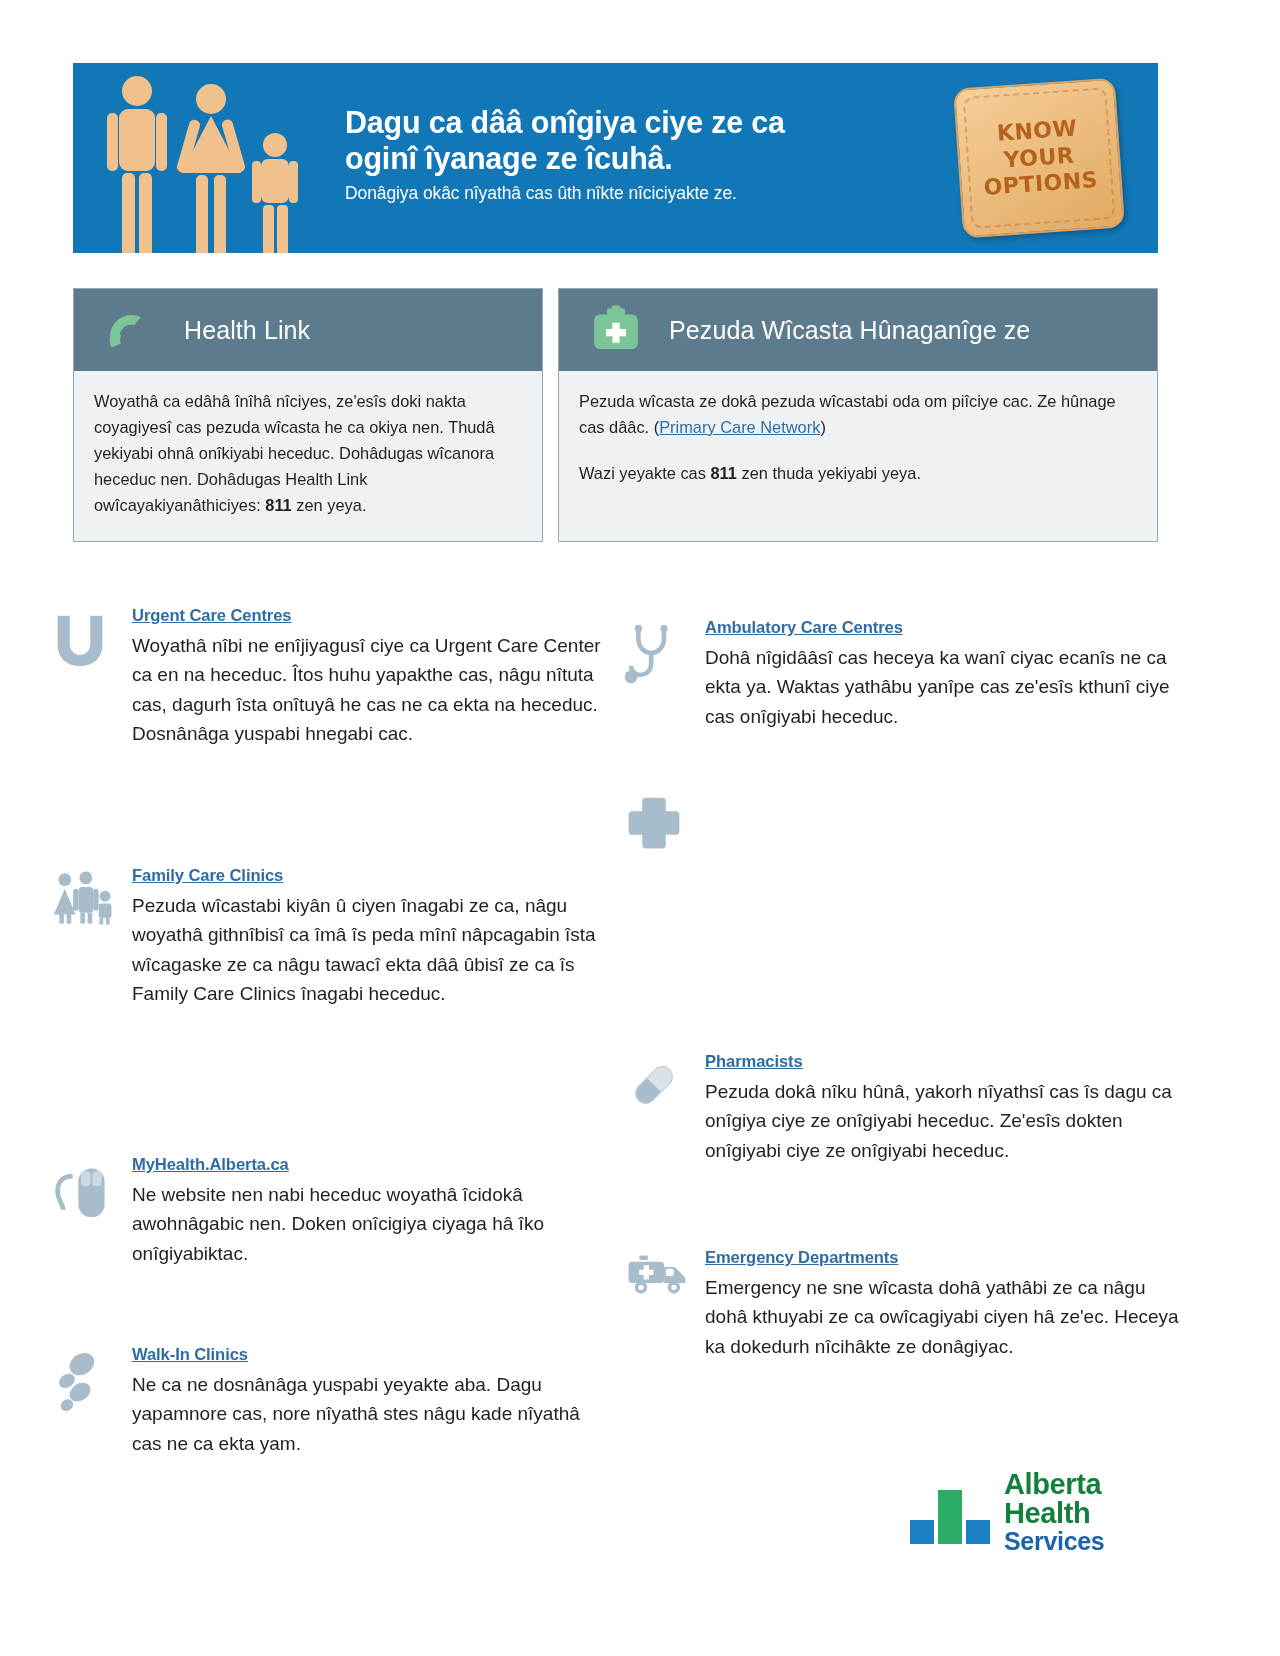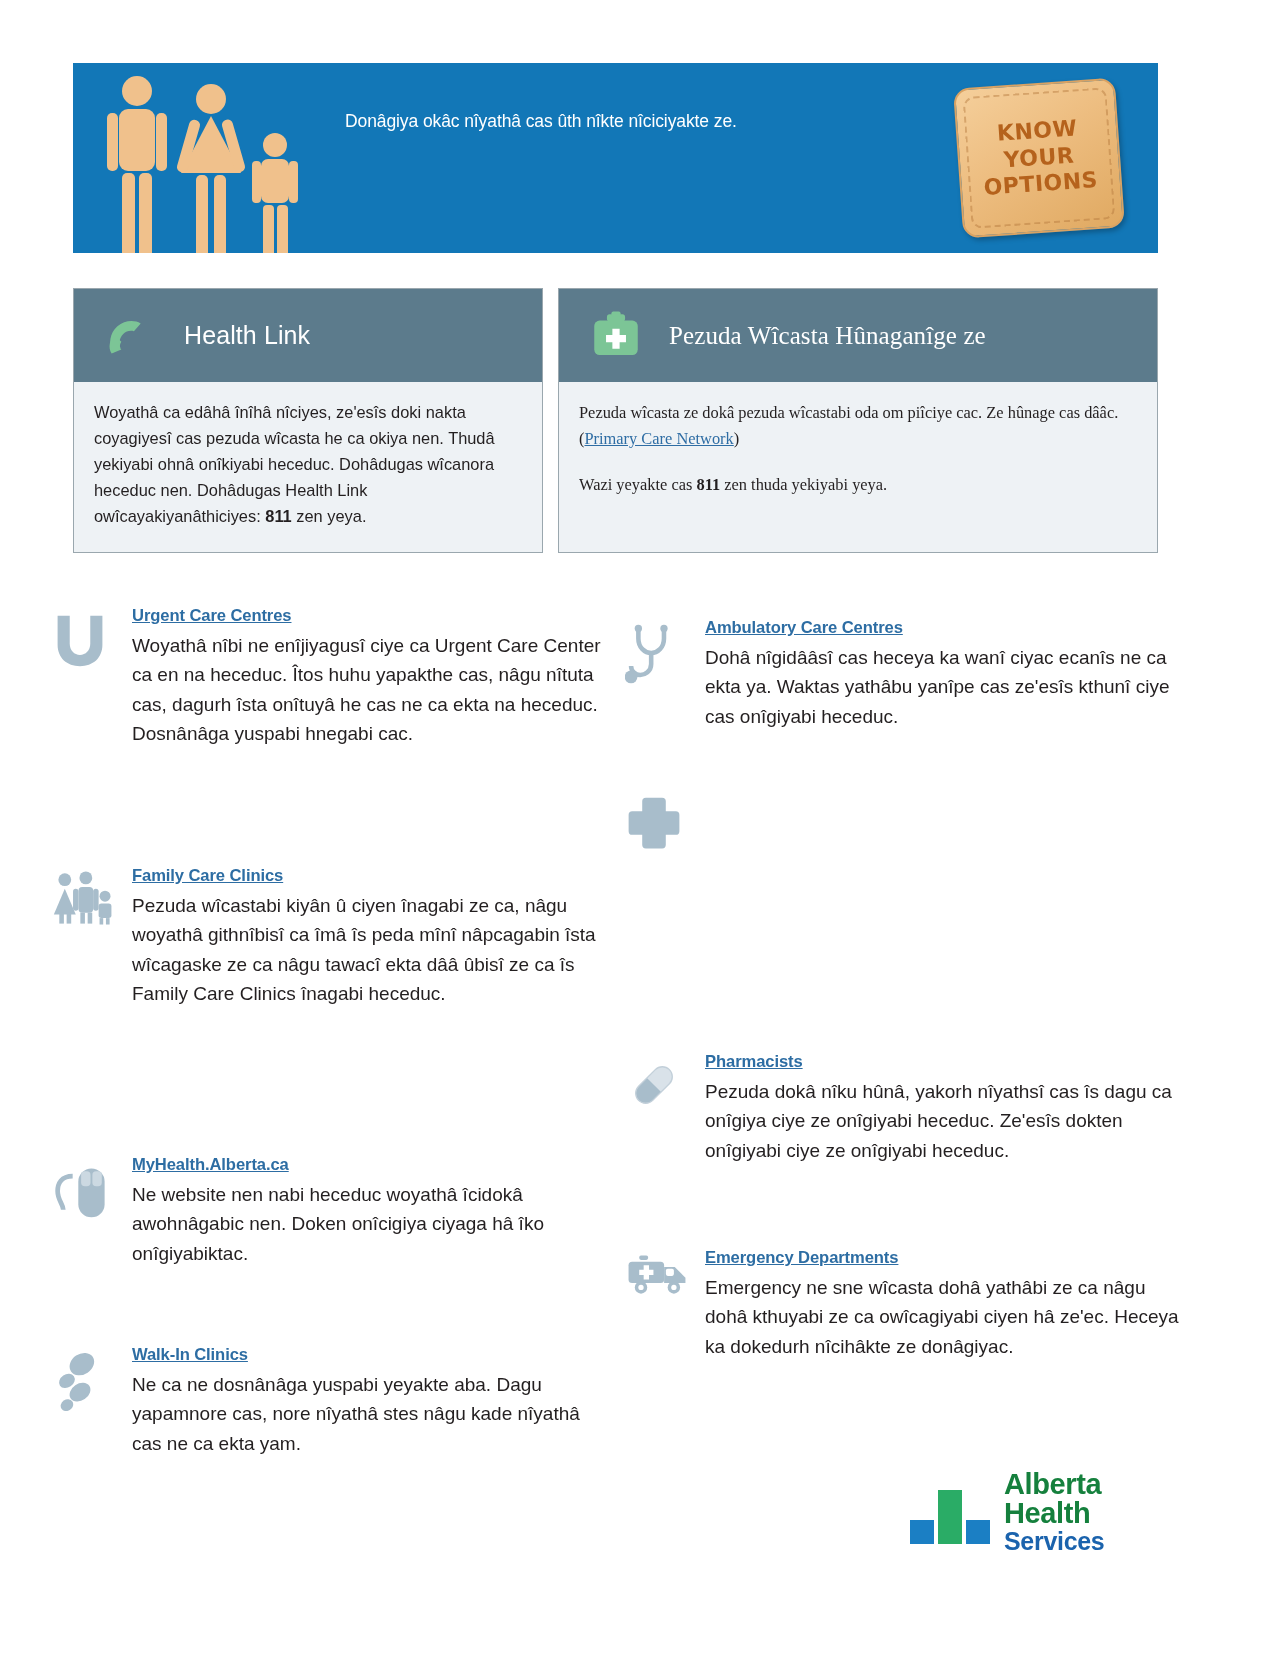--- a/index.html
+++ b/index.html
@@ -85,24 +85,24 @@
     left: 73px; top: 288px;
     width: 1085px;
     display: flex;
     gap: 15px;
   }
   .panel {
     width: 470px;
     border: 1px solid #9aa7ae;
     background: #eef2f5;
   }
-  .panel.wide { width: 600px; font-family: Liberation Serif, serif; }
+  .panel.wide { width: 600px; }
   .panel-head {
     background: #5c7b8c;
-    height: 93px;
+    height: 82px;
     display: flex;
     align-items: center;
     padding-left: 18px;
   }
   .panel-head .picon {
     width: 78px;
     flex: 0 0 78px;
     display: flex;
     align-items: center;
     justify-content: center;
@@ -221,20 +221,24 @@
         <rect x="166" y="90" width="28" height="44" rx="7"></rect>
         <rect x="157" y="92" width="9" height="42" rx="4"></rect>
         <rect x="194" y="92" width="9" height="42" rx="4"></rect>
         <rect x="168" y="136" width="11" height="54" rx="4"></rect>
         <rect x="182" y="136" width="11" height="54" rx="4"></rect>
       </g>
     </svg>
   </div>
 
   <div class="banner-text">
+    <h1 class="banner-title">
+      <span>Dagu ca dââ onîgiya ciye ze ca</span><br>
+      <span>oginî îyanage ze îcuhâ.</span>
+    </h1>
     <p class="banner-sub">Donâgiya okâc nîyathâ cas ûth nîkte nîciciyakte ze.</p>
   </div>
 
   <div class="know-badge">
     <span>KNOW</span>
     <span>YOUR</span>
     <span>OPTIONS</span>
   </div>
 </div>
 

